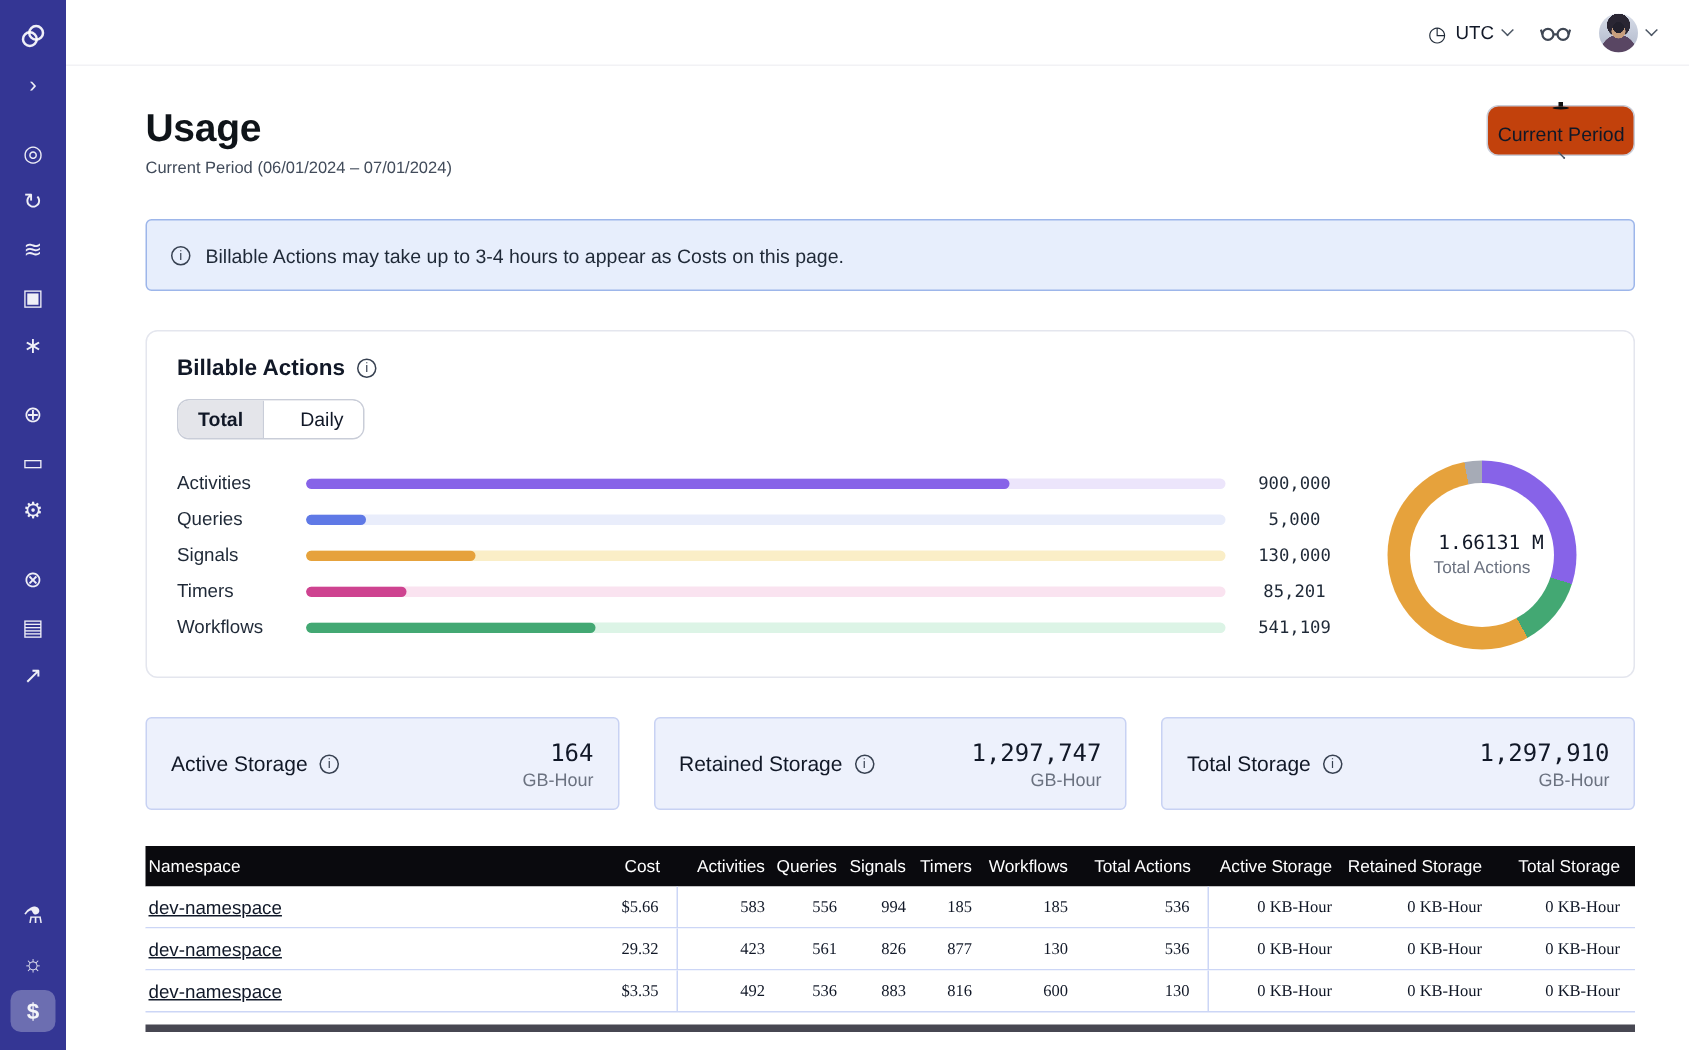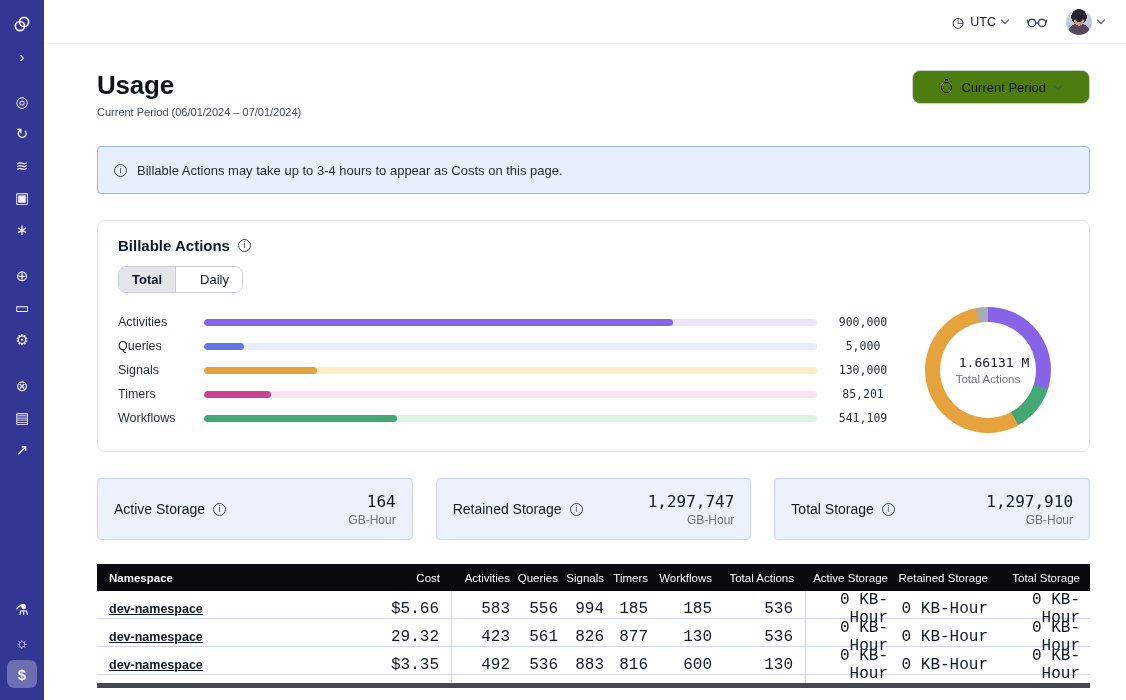--- a/index.html
+++ b/index.html
@@ -35,23 +35,23 @@
       radial-gradient(circle at 50% 30%, #2a2633 0 34%, transparent 35%),
       radial-gradient(circle at 50% 100%, #594663 0 40%, transparent 41%),
       linear-gradient(#d9dee9, #aeb6c9); }
 
   .content { padding:20px 36px 0 53px; }
 
   
   .page-head { display:flex; justify-content:space-between; align-items:flex-start; margin-top:6px; }
   h1 { margin:0; font-size:26px; font-weight:600; color:#0f1419; letter-spacing:-0.2px; }
   .subtitle { margin-top:5px; font-size:11px; color:#414b5a; }
-  .period-btn { display:flex; align-items:center; gap:9px; background:#4d7c0f;
-    border:1px solid #c9cdd8; border-radius:8px; height:34px; padding:0 28px;
-    font-size:13px; color:#111827; font-family:inherit; cursor:pointer; }
+  .period-btn { display:flex; align-items:center; gap:9px; background:#c2410c;
+    border:1px solid #c9cdd8; border-radius:8px; height:34px; padding:0 6px;
+    font-size:13px; color:#111827; font-family:inherit; cursor:pointer;flex-direction:column; }
   .stopwatch { width:11px; height:11px; border:1.5px solid #111; border-radius:50%; position:relative; }
   .stopwatch::before { content:''; position:absolute; top:-4px; left:3px; width:3px; height:2.5px; background:#111; }
 
   
   .banner { margin-top:28px; height:48px; background:#e7eefc; border:1px solid #9db6ea;
     border-radius:4px; display:flex; align-items:center; gap:10px; padding:0 16px;
     font-size:13px; color:#1f2937; }
   .info-i { width:13px; height:13px; min-width:13px; border:1.2px solid #374151; border-radius:50%;
     display:inline-flex; align-items:center; justify-content:center; font-size:9px;
     color:#374151; font-style:normal; line-height:1; }
@@ -90,24 +90,24 @@
   .stat-value-wrap { text-align:right; }
   .stat-value { font-family:"DejaVu Sans Mono", monospace; font-size:16px; color:#111827; }
   .stat-unit { margin-top:2px; font-size:12px; color:#6b7280; }
 
   
   .table { margin-top:24px; }
   .trow { display:grid; grid-template-columns:280px 75px 70px 48px 46px 44px 64px 82px 92px 100px 92px; }
   .thead { background:#0a0a0e; color:#fff; height:27px; font-size:11.5px; font-weight:500; }
   .tbody { height:28px; border-bottom:1px solid #ccd6f6; font-size:12px; background:#fff; }
   .tcell { display:flex; align-items:center; justify-content:flex-end; padding-right:12px; height:100%; }
-  .tcell.c0 { justify-content:flex-start; padding-left:12px; padding-right:4px;font-weight:bold; }
+  .tcell.c0 { justify-content:flex-start; padding-left:2px; padding-right:4px; }
   .tcell.c8, .tcell.c9, .tcell.c10 { padding-right:10px; }
   .tbody .vdiv { border-right:1px solid #ccd6f6; }
-  .mono { font-family:Liberation Mono, monospace; font-size:16px; color:#111827;text-align:right; }
+  .mono { font-family:Liberation Serif, serif; font-size:11px; color:#111827; }
   .ns-link { color:#101828; text-decoration:underline; font-size:12.5px; cursor:pointer; }
   .partial { height:5px; background:#474752; margin-top:8px; }
 </style>
 </head>
 <body>
 
 <div class="app">
 
   <nav class="sidebar">
       <div class="sb-group">

